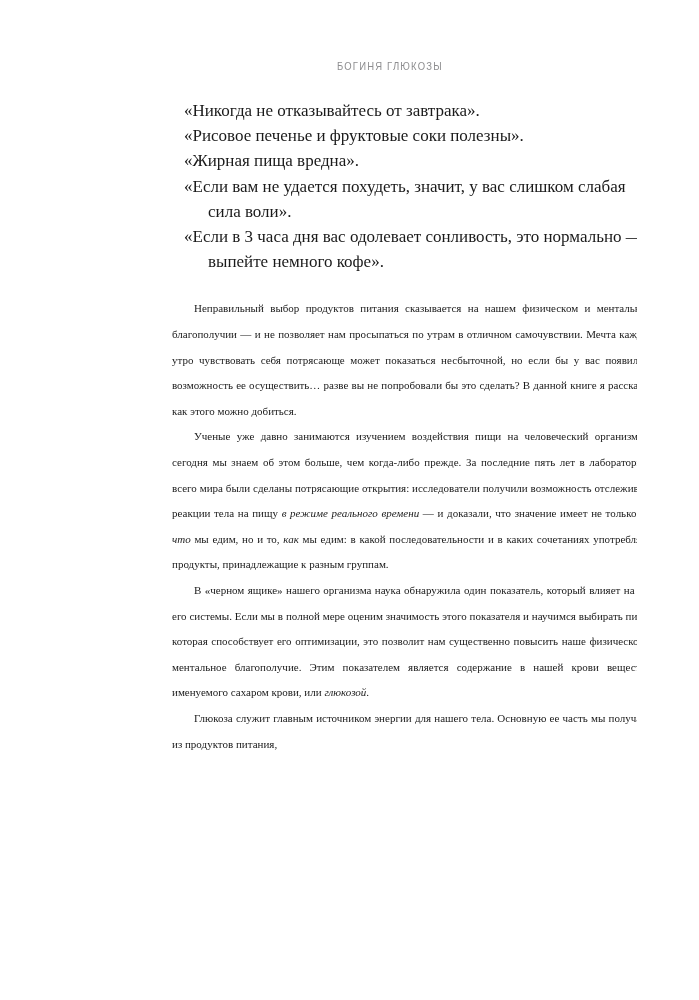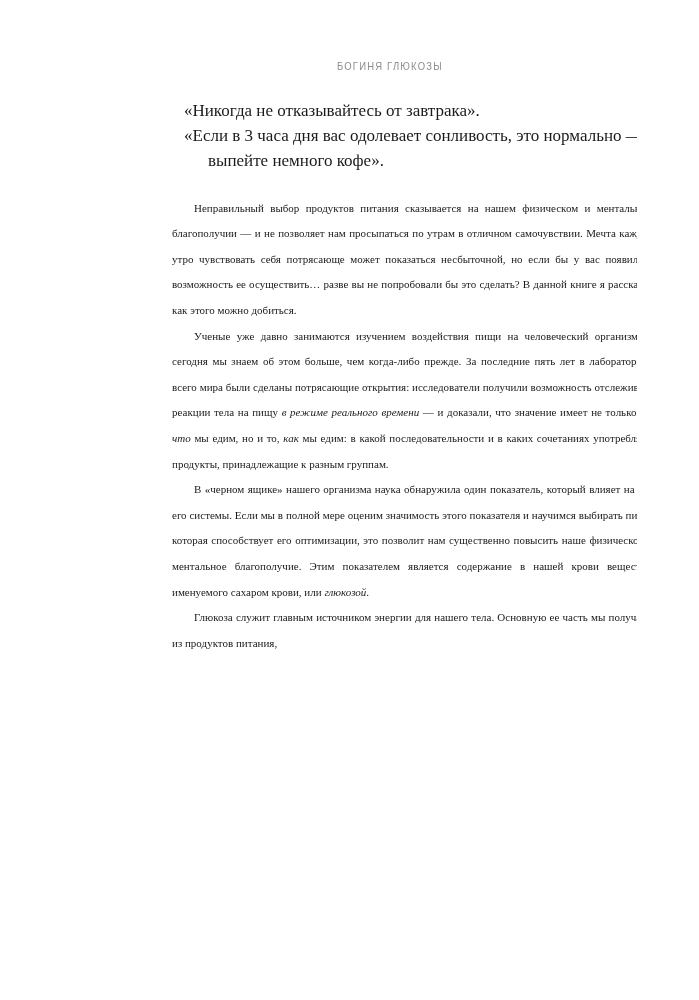--- a/index.html
+++ b/index.html
@@ -109,20 +109,23 @@
 
   <div class="running-head">
     <span class="running-head-title">БОГИНЯ ГЛЮКОЗЫ</span>
     <span class="running-head-page">15</span>
   </div>
 
   <div class="text-column">
 
     <ul class="quote-list">
         <li class="quote-item">«Никогда не отказывайтесь от завтрака».</li>
+        <li class="quote-item">«Рисовое печенье и фруктовые соки полезны».</li>
+        <li class="quote-item">«Жирная пища вредна».</li>
+        <li class="quote-item">«Если вам не удается похудеть, значит, у вас слишком слабая сила воли».</li>
         <li class="quote-item">«Если в 3 часа дня вас одолевает сонливость, это нормально — выпейте немного кофе».</li>
       </ul>
 
     <div class="body-text">
         <p class="body-par first-body"><span>Неправильный выбор продуктов питания сказывается на нашем физическом и ментальном благополучии — и не позволяет нам просыпаться по утрам в отличном самочувствии. Мечта каждое утро чувствовать себя потрясающе может показаться несбыточной, но если бы у вас появилась возможность ее осуществить… разве вы не попробовали бы это сделать? В данной книге я расскажу, как этого можно добиться.</span></p>
         <p class="body-par"><span>Ученые уже давно занимаются изучением воздействия пищи на человеческий организм, и сегодня мы знаем об этом больше, чем когда-либо прежде. За последние пять лет в лабораториях всего мира были сделаны потрясающие открытия: исследователи получили возможность отслеживать реакции тела на пищу </span><em>в режиме реального времени</em><span> — и доказали, что значение имеет не только то, </span><em>что</em><span> мы едим, но и то, </span><em>как</em><span> мы едим: в какой последовательности и в каких сочетаниях употребляем продукты, принадлежащие к разным группам.</span></p>
         <p class="body-par"><span>В «черном ящике» нашего организма наука обнаружила один показатель, который влияет на все его системы. Если мы в полной мере оценим значимость этого показателя и научимся выбирать пищу, которая способствует его оптимизации, это позволит нам существенно повысить наше физическое и ментальное благополучие. Этим показателем является содержание в нашей крови вещества, именуемого сахаром крови, или </span><em>глюкозой</em><span>.</span></p>
         <p class="body-par"><span>Глюкоза служит главным источником энергии для нашего тела. Основную ее часть мы получаем из продуктов питания,</span></p>
       </div>
 

